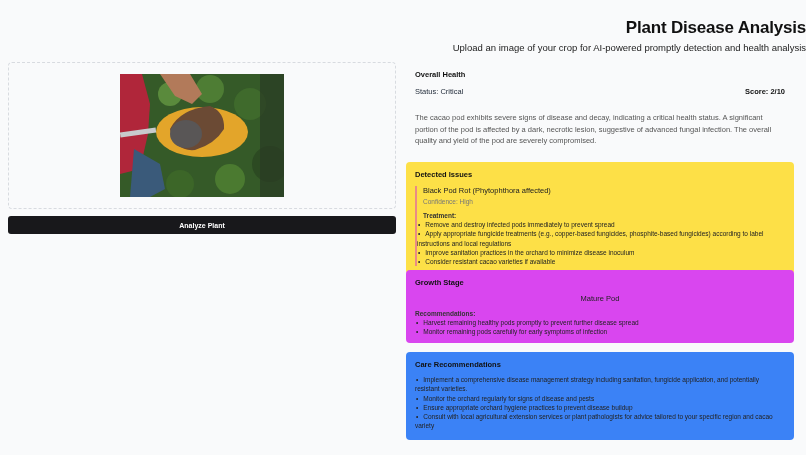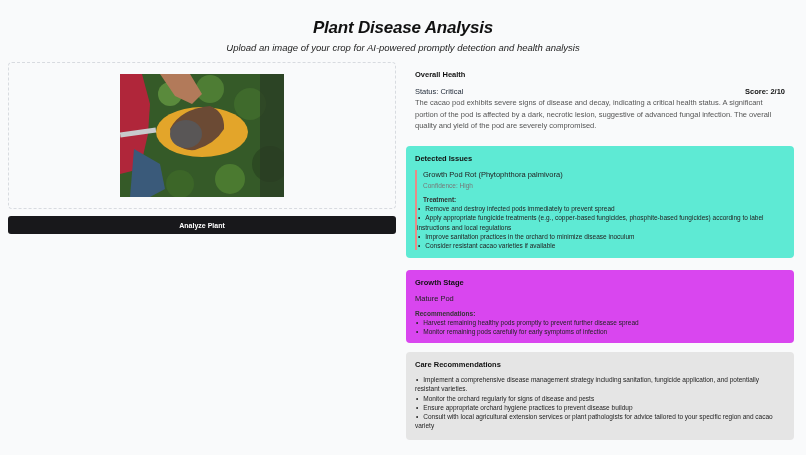--- a/index.html
+++ b/index.html
@@ -3,21 +3,21 @@
 <meta charset="utf-8">
 <style>
   * { box-sizing: border-box; margin: 0; padding: 0; }
   html, body { width: 806px; height: 455px; overflow: hidden; }
   body {
     background: #f9fafb;
     font-family: "Liberation Sans", "DejaVu Sans", sans-serif;
     color: #1f2937;
     position: relative;
   }
-  .header { position: absolute; left: 0; top: 18px; width: 806px; text-align: center; font-style: italic; }
+  .header { position: absolute; left: 0; top: 18px; width: 806px; text-align: right; }
   .title { font-size: 17px; font-weight: 700; color: #111; letter-spacing: -0.2px; line-height: 20px; }
   .subtitle { font-size: 9.5px; color: #222; margin-top: 4px; line-height: 12px; }
 
   .upload-box {
     position: absolute; left: 8px; top: 62px; width: 388px; height: 147px;
     border: 1px dashed #d8dbe0; border-radius: 4px; background: #f9fafb;
   }
   .plant-image {
     position: absolute; left: 111px; top: 11px; width: 164px; height: 123px;
     overflow: hidden; background: #2f4a22;
@@ -28,36 +28,36 @@
     font-family: "Liberation Sans", sans-serif; font-size: 7px; font-weight: 700;
     display: flex; align-items: center; justify-content: center; cursor: pointer;
   }
 
   .right { position: absolute; left: 406px; top: 62px; width: 388px; }
   .section-title { font-size: 7.5px; font-weight: 700; color: #111; line-height: 10px; }
   .overall { padding: 0 9px; }
   .overall .section-title { margin-top: 8px; }
   .status-row { display: flex; justify-content: space-between; margin-top: 7px; font-size: 7.5px; line-height: 10px; gap: 15px; }
   .status-row .score { font-weight: 700; color: #111; }
-  .desc { font-size: 7.5px; color: #555; line-height: 11.5px; margin-top: 0; }
+  .desc { font-size: 7.5px; color: #555; line-height: 11.5px; margin-top: 15px; }
 
   .card { position: absolute; left: 0; width: 388px; border-radius: 4px; padding: 8px 9px; }
-  .card-red { top: 84px; height: 112px; background: #5eead4; }
+  .card-red { top: 100px; height: 112px; background: #fde047; }
   .card-blue { top: 208px; height: 73px; background: #d946ef; }
-  .card-green { top: 290px; height: 88px; background: #e5e5e5; }
+  .card-green { top: 290px; height: 88px; background: #3b82f6; }
 
   .issue { margin-top: 6px; border-left: 2px solid #e98b86; padding-left: 6px; }
   .issue-name { font-size: 7.5px; color: #222; line-height: 10px; }
   .issue-conf { font-size: 6.5px; color: #777; line-height: 9px; margin-top: 1px; }
   .sub-label { font-size: 6.5px; font-weight: 700; color: #333; line-height: 9px; margin-top: 5px; }
   ul.bullets { list-style: none; font-size: 6.5px; color: #222; line-height: 9.3px; }
   ul.bullets li::before { content: "\2022"; margin-right: 5px; margin-left: 1px; }
   .issue ul.bullets { margin-left: -6px; }
 
-  .stage-value { font-size: 7.5px; color: #222; line-height: 10px; margin-top: 6px; }
+  .stage-value { font-size: 7.5px; color: #222; line-height: 10px; margin-top: 6px; text-align: center; }
   .card-green ul.bullets { margin-top: 5px; }
 </style>
 </head>
 <body>
 
 <div class="header">
   <div class="title">Plant Disease Analysis</div>
   <div class="subtitle">Upload an image of your crop for AI-powered promptly detection and health analysis</div>
 </div>
 
@@ -91,21 +91,21 @@
     <div class="status-row">
       <span>Status: Critical</span>
       <span class="score">Score: 2/10</span>
     </div>
     <div class="desc">The cacao pod exhibits severe signs of disease and decay, indicating a critical health status. A significant portion of the pod is affected by a dark, necrotic lesion, suggestive of advanced fungal infection. The overall quality and yield of the pod are severely compromised.</div>
   </div>
 
   <div class="card card-red">
     <div class="section-title">Detected Issues</div>
     <div class="issue">
-      <div class="issue-name">Growth Pod Rot (Phytophthora palmivora)</div>
+      <div class="issue-name">Black Pod Rot (Phytophthora affected)</div>
       <div class="issue-conf">Confidence: High</div>
       <div class="sub-label">Treatment:</div>
       <ul class="bullets">
         <li>Remove and destroy infected pods immediately to prevent spread</li>
         <li>Apply appropriate fungicide treatments (e.g., copper-based fungicides, phosphite-based fungicides) according to label instructions and local regulations</li>
         <li>Improve sanitation practices in the orchard to minimize disease inoculum</li>
         <li>Consider resistant cacao varieties if available</li>
       </ul>
     </div>
   </div>

